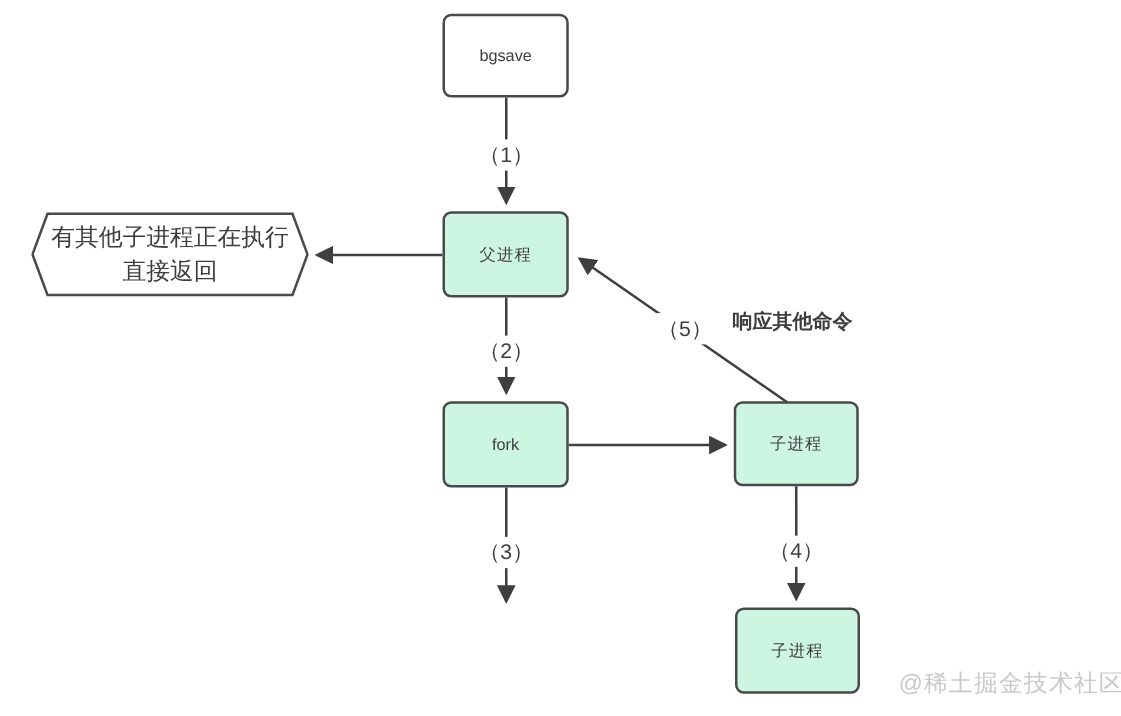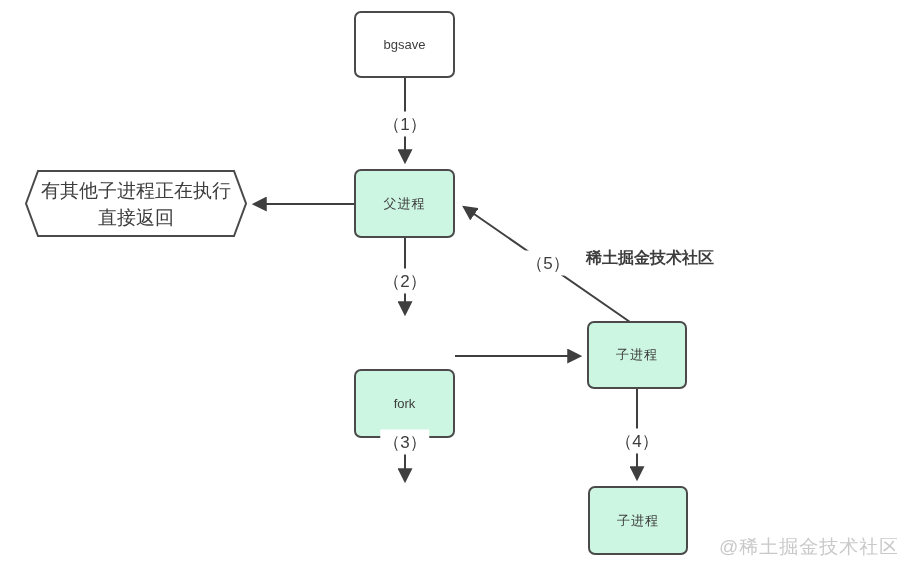--- a/index.html
+++ b/index.html
@@ -27,21 +27,21 @@
     border:2px solid var(--border);
     border-radius:7px;
     display:flex;align-items:center;justify-content:center;
     font-size:13px;
     letter-spacing:1px;
     background:var(--node-fill-white);
   }
   .node.green{background:var(--node-fill-green);}
   .node-bgsave{left:354px;top:11px;width:101px;height:67px;letter-spacing:0;}
   .node-parent{left:354px;top:169px;width:101px;height:69px;}
-  .node-fork{left:354px;top:321px;width:101px;height:69px;letter-spacing:0;margin-top:48px;}
+  .node-fork{left:354px;top:321px;width:101px;height:69px;letter-spacing:0;}
   .node-child1{left:587px;top:321px;width:100px;height:68px;}
   .node-child2{left:588px;top:486px;width:100px;height:69px;}
   .hex-wrap{position:absolute;left:25px;top:169px;width:222px;height:69px;}
   .hex-text{
     position:absolute;left:0;top:0;width:100%;height:100%;
     display:flex;flex-direction:column;align-items:center;justify-content:center;
     font-size:19px;line-height:27px;text-align:center;
   }
   .ellipse{
     position:absolute;left:318px;top:488px;width:174px;height:62px;
@@ -113,17 +113,17 @@
       <span>直接返回</span>
     </div>
   </div>
 
 
   <div class="edge-label" style="left:405px;top:124px;">（1）</div>
   <div class="edge-label" style="left:405px;top:281px;">（2）</div>
   <div class="edge-label" style="left:405px;top:442px;">（3）</div>
   <div class="edge-label" style="left:637px;top:441px;">（4）</div>
   <div class="edge-label" style="left:548px;top:263px;">（5）</div>
-  <div class="edge-label bold" style="left:583px;top:258px;">稀土掘金技术社区</div>
+  <div class="edge-label bold" style="left:583px;top:258px;">响应其他命令</div>
 
   <div class="watermark">@稀土掘金技术社区</div>
 
 </div>
 
 </body></html>

